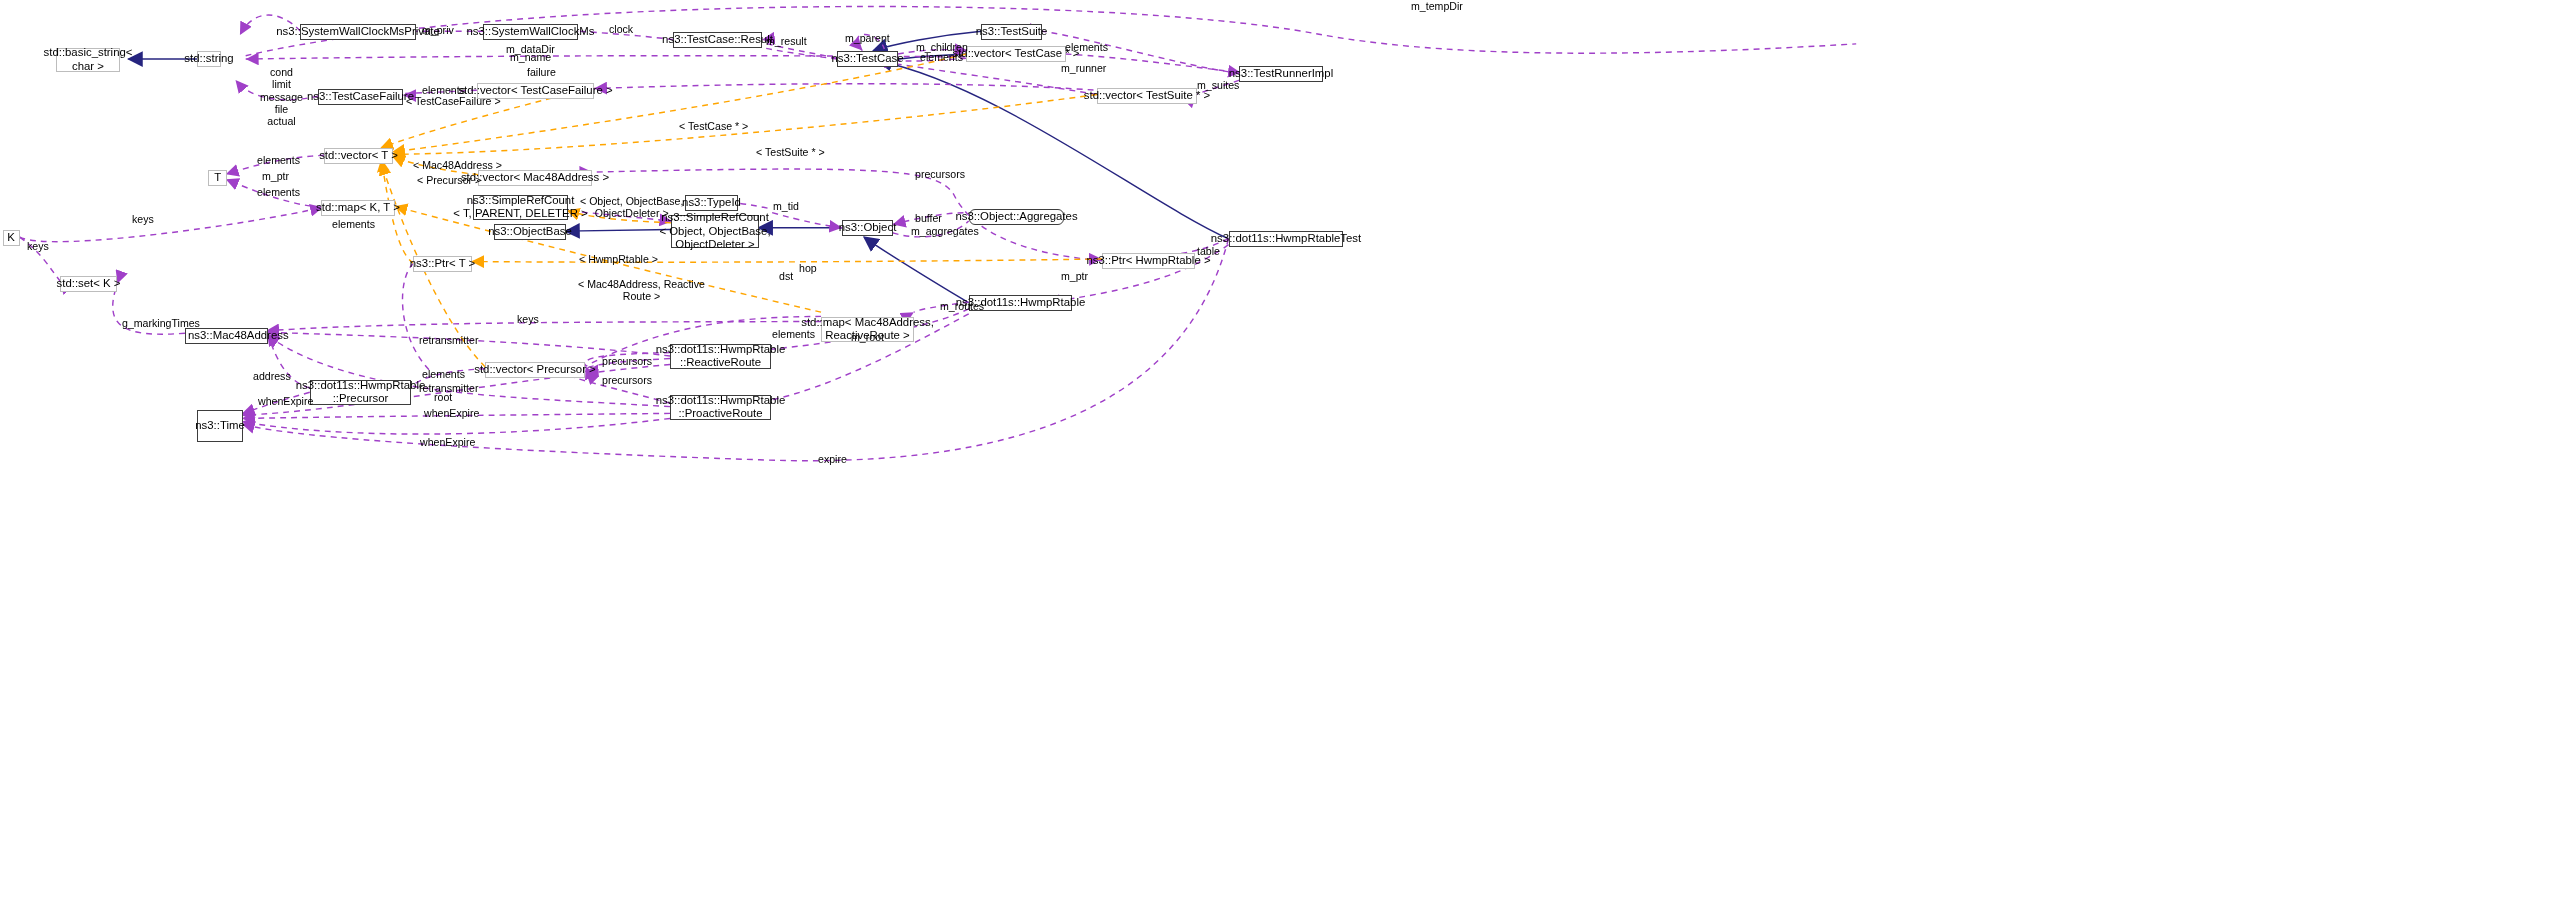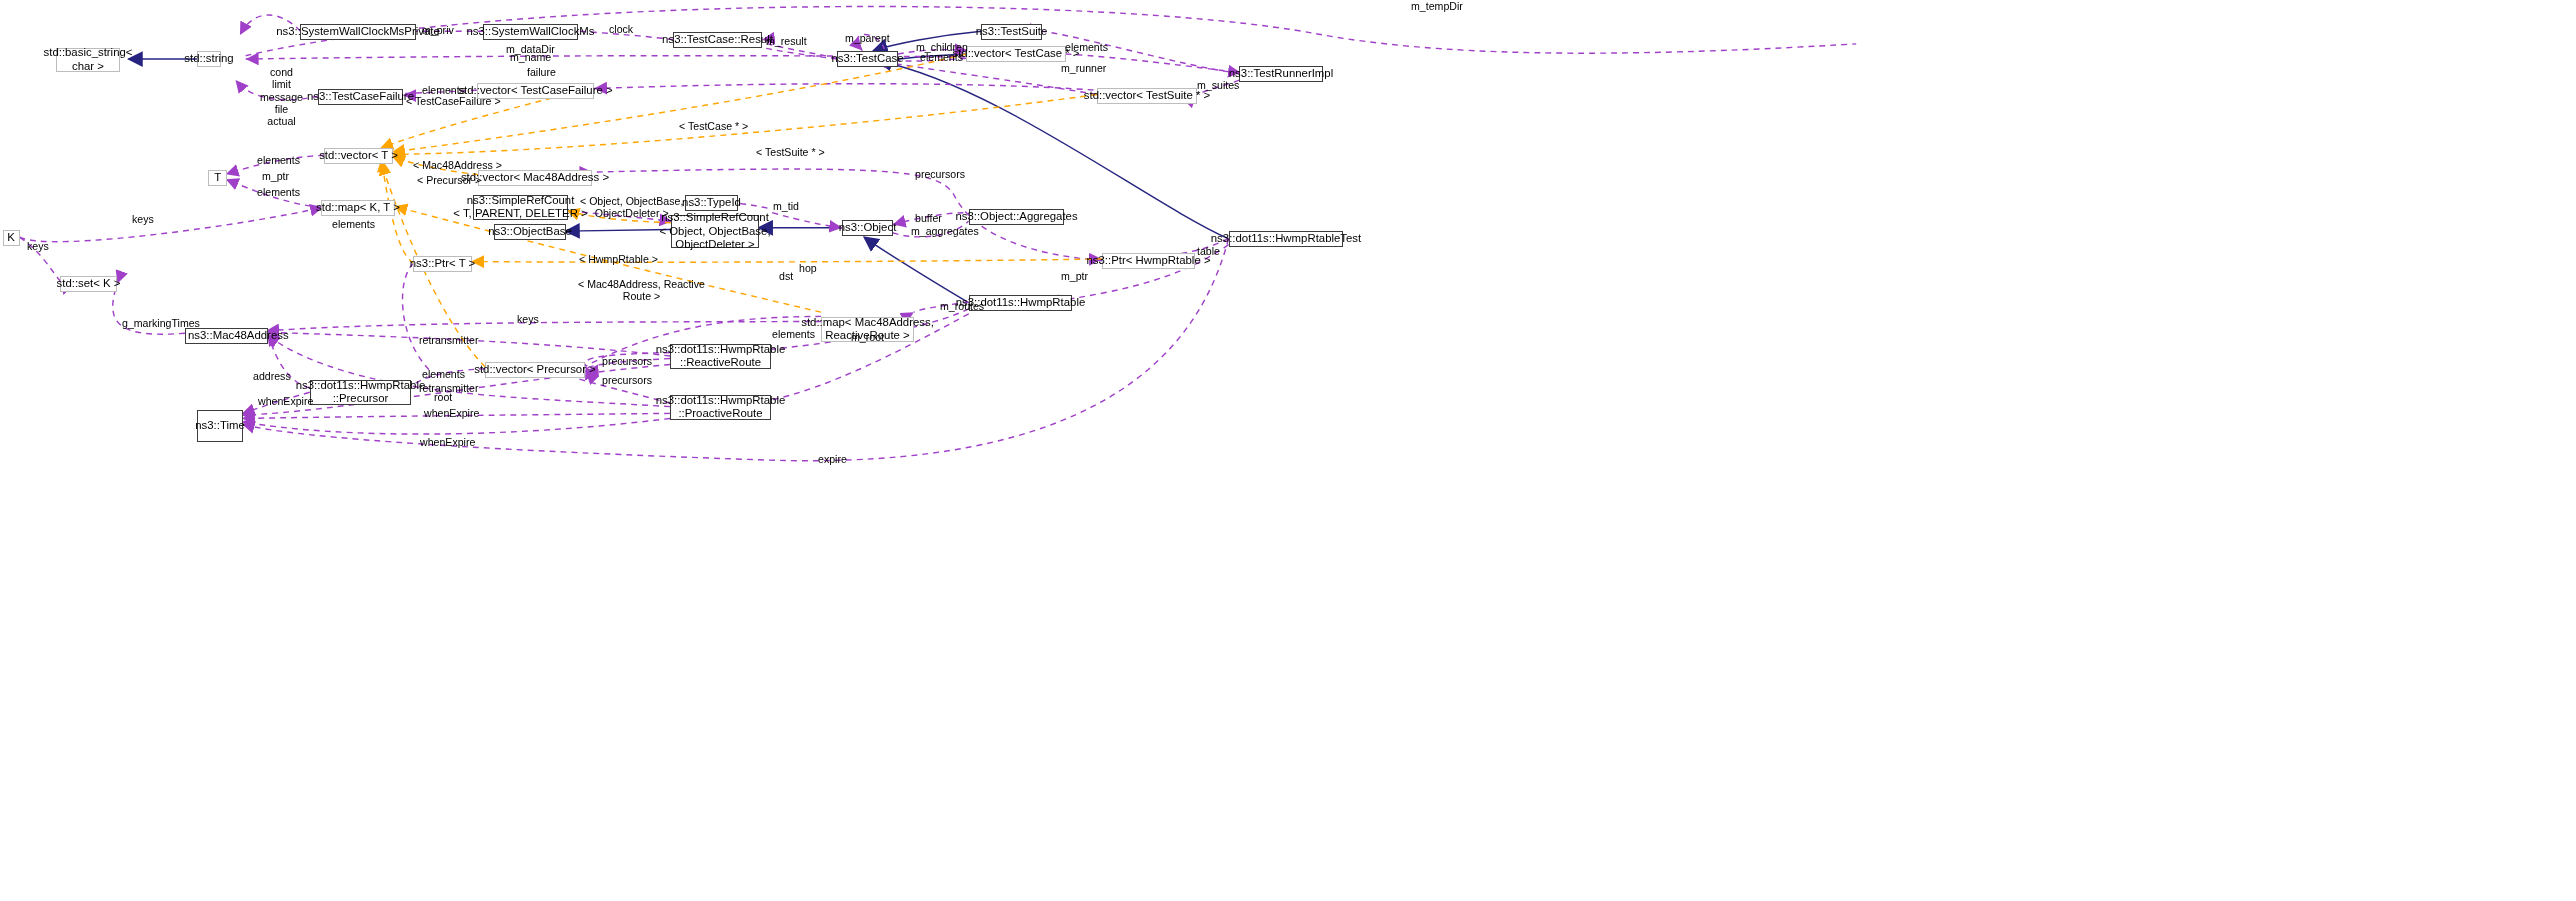--- a/index.html
+++ b/index.html
@@ -129,21 +129,21 @@
   <div class="node light" style="left:478px;top:170px;width:114px;height:16px;"><span>std::vector&lt; Mac48Address &gt;</span></div>
   <div class="node light" style="left:321px;top:200px;width:74px;height:16px;"><span>std::map&lt; K, T &gt;</span></div>
   <div class="node strong" style="left:473px;top:195px;width:95px;height:24.5px;"><span>ns3::SimpleRefCount
 &lt; T, PARENT, DELETER &gt;</span></div>
   <div class="node strong" style="left:685px;top:195px;width:53px;height:16px;"><span>ns3::TypeId</span></div>
   <div class="node strong" style="left:494px;top:224px;width:72px;height:16px;"><span>ns3::ObjectBase</span></div>
   <div class="node strong" style="left:671px;top:215px;width:88px;height:33px;"><span>ns3::SimpleRefCount
 &lt; Object, ObjectBase,
 ObjectDeleter &gt;</span></div>
   <div class="node strong" style="left:842px;top:220px;width:51px;height:16px;"><span>ns3::Object</span></div>
-  <div class="node strong" style="left:969px;top:209px;width:95px;height:16px;"><span>ns3::Object::Aggregates</span></div>
+  <div class="node strong" style="left:969px;top:209px;width:95px;height:16px;border-radius:6px;"><span>ns3::Object::Aggregates</span></div>
   <div class="node target" style="left:1229px;top:231px;width:114px;height:16px;"><span>ns3::dot11s::HwmpRtableTest</span></div>
   <div class="node light" style="left:2.5px;top:230px;width:17px;height:16px;"><span>K</span></div>
   <div class="node light" style="left:60px;top:276px;width:57px;height:16px;"><span>std::set&lt; K &gt;</span></div>
   <div class="node light" style="left:413px;top:256px;width:59px;height:16px;"><span>ns3::Ptr&lt; T &gt;</span></div>
   <div class="node light" style="left:1102px;top:253px;width:93px;height:16px;"><span>ns3::Ptr&lt; HwmpRtable &gt;</span></div>
   <div class="node strong" style="left:185px;top:328px;width:83px;height:16px;padding-left:27px;"><span>ns3::Mac48Address</span></div>
   <div class="node light" style="left:821px;top:317px;width:93px;height:24.5px;align-items:center;"><span>std::map&lt; Mac48Address,
 ReactiveRoute &gt;</span></div>
   <div class="node strong" style="left:969px;top:295px;width:103px;height:16px;"><span>ns3::dot11s::HwmpRtable</span></div>
   <div class="node strong" style="left:670px;top:344px;width:101px;height:24.5px;"><span>ns3::dot11s::HwmpRtable

